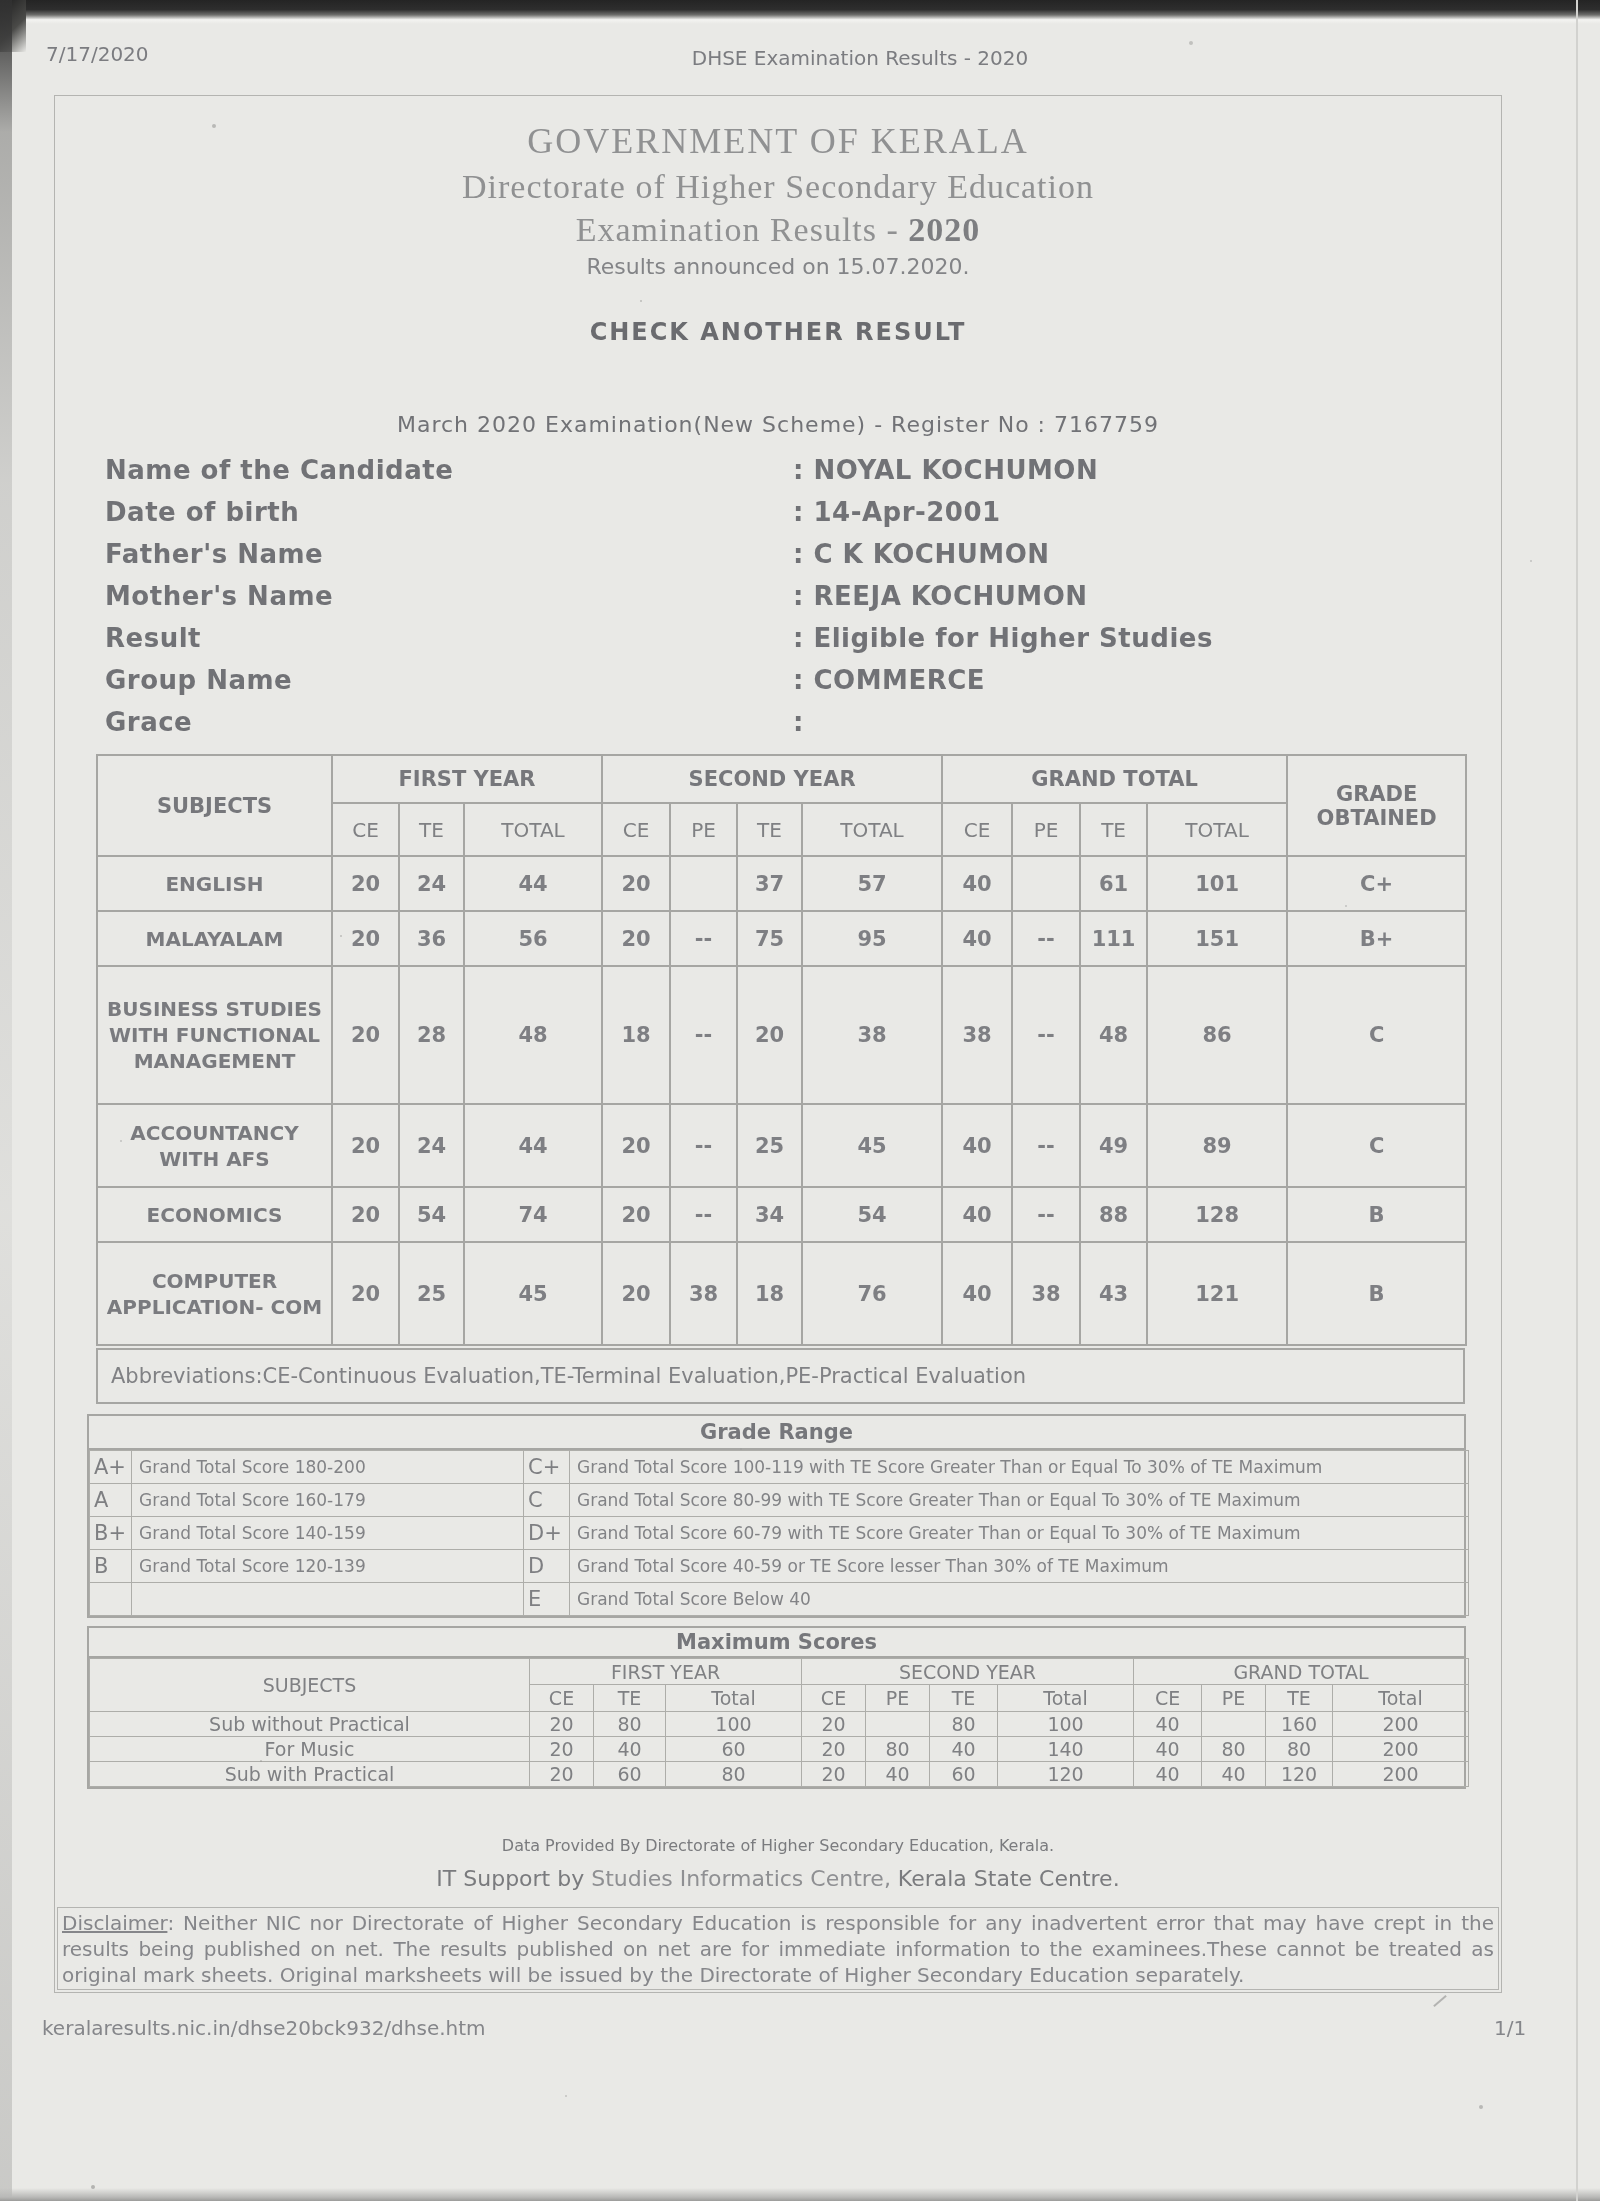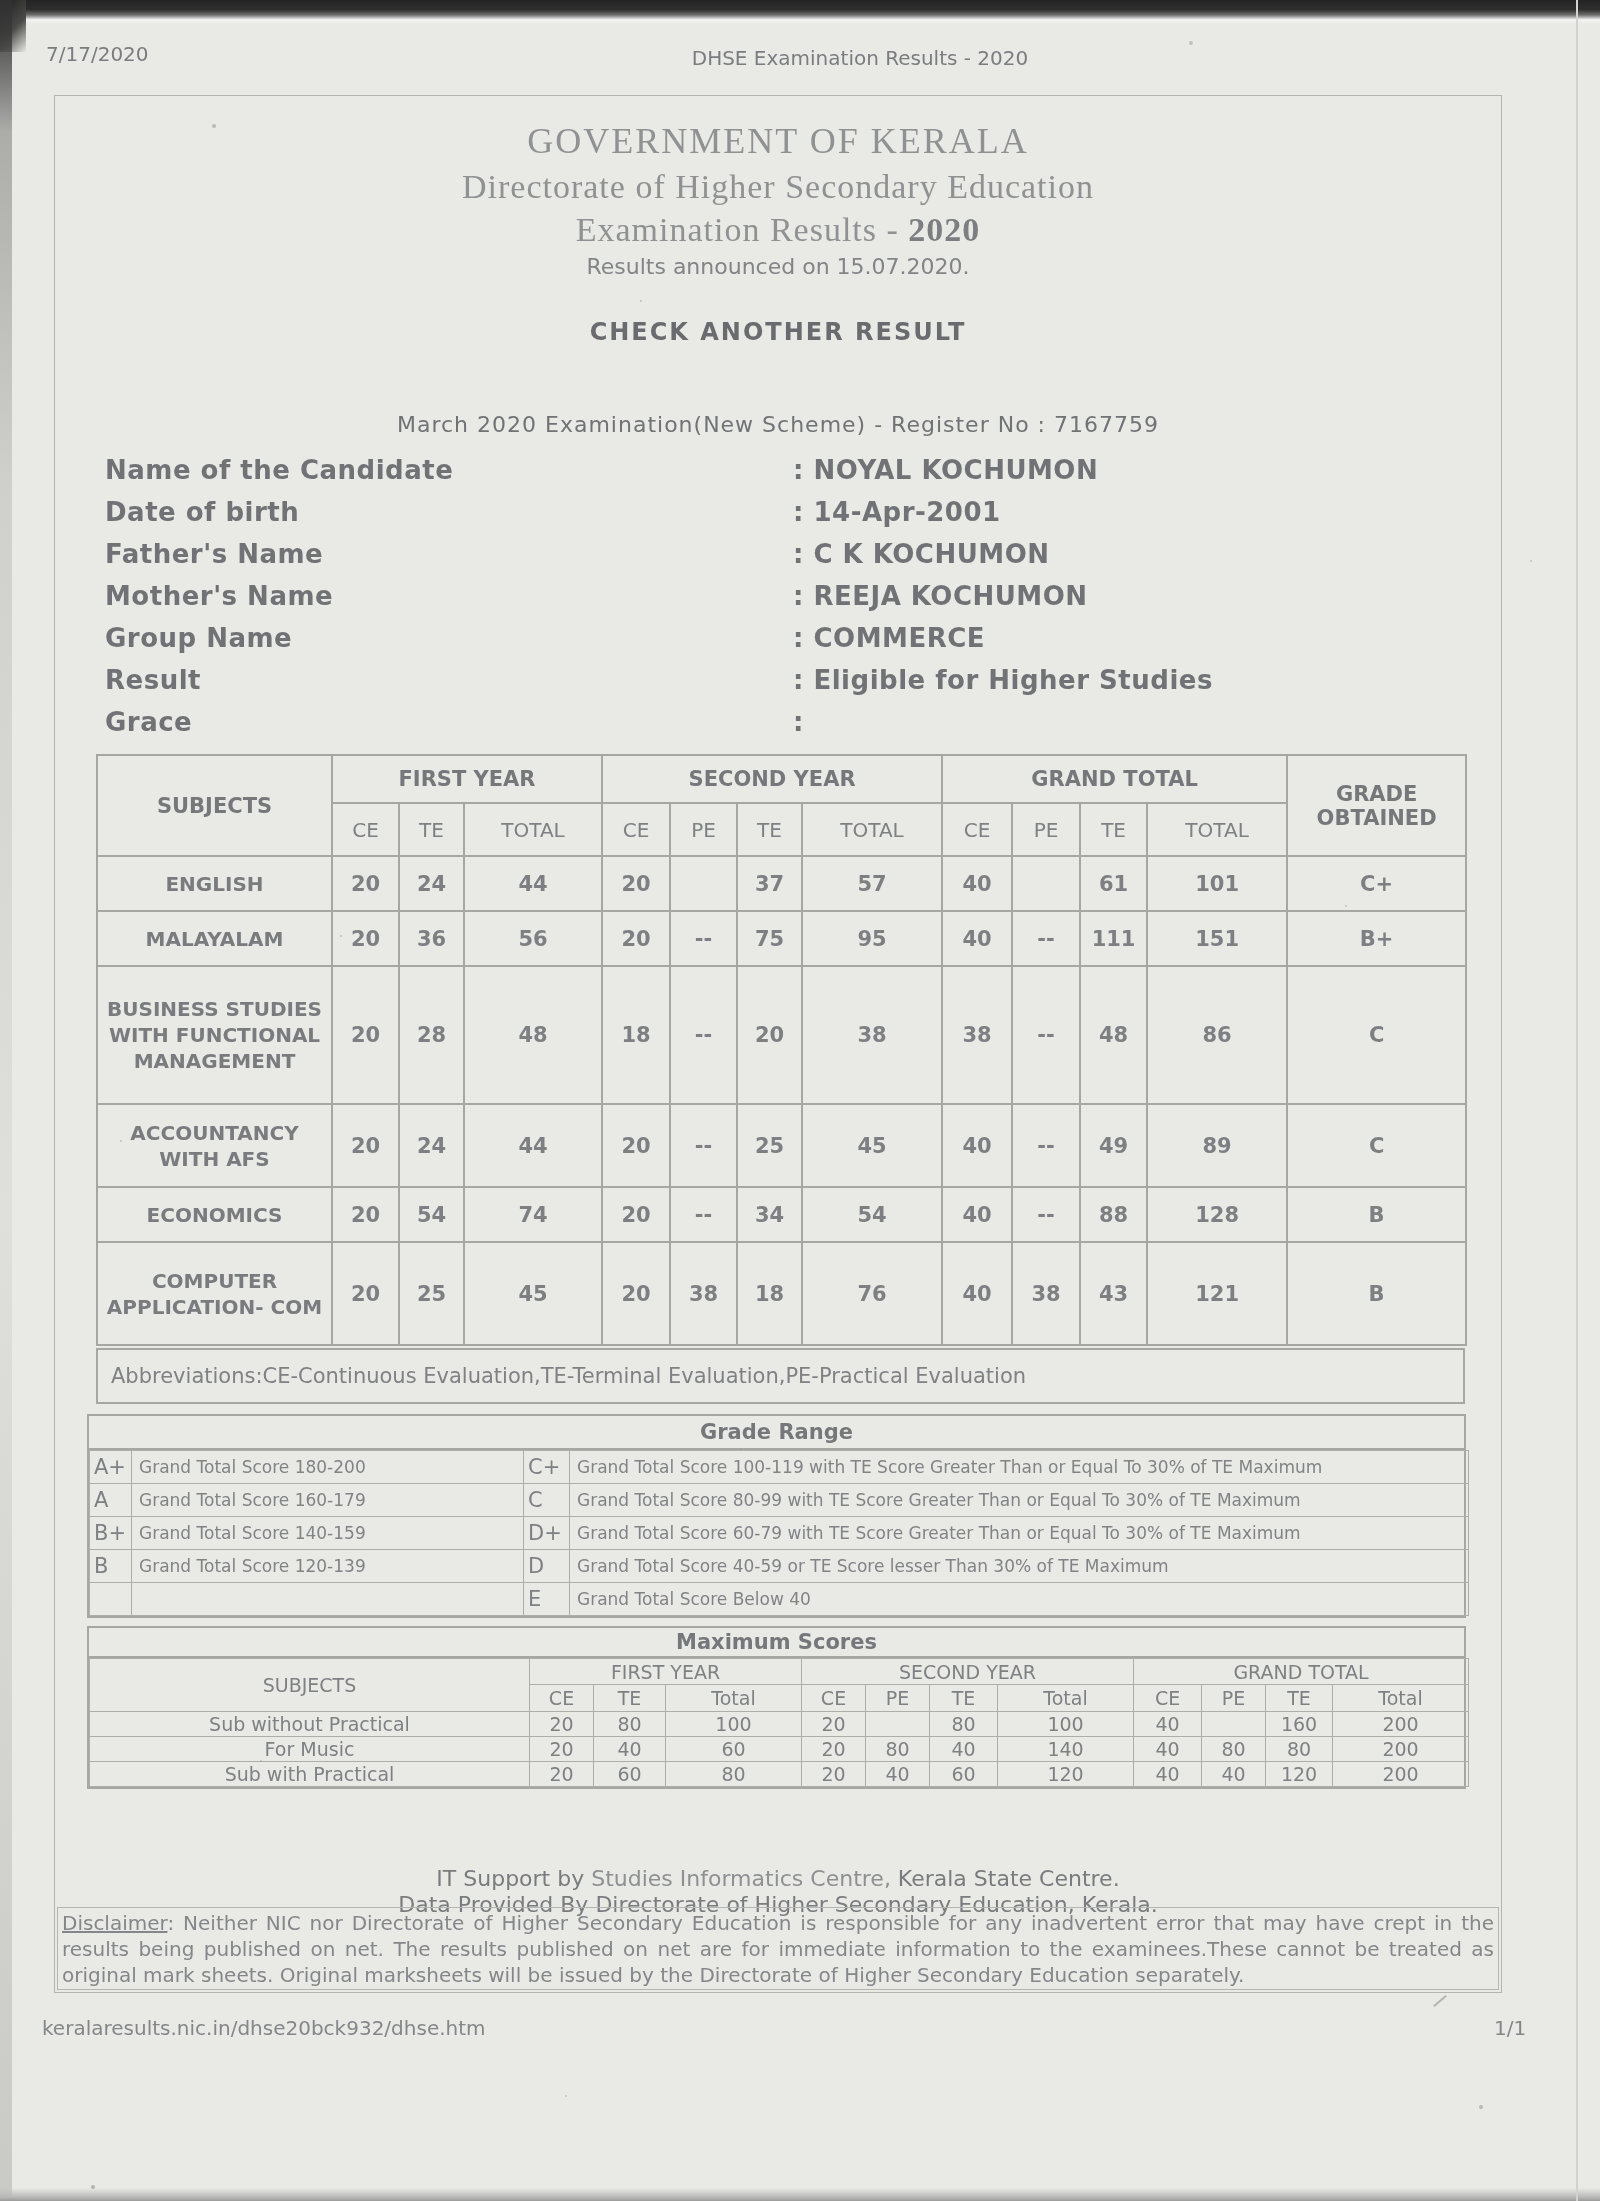--- a/index.html
+++ b/index.html
@@ -94,21 +94,21 @@
   .max-scores{top:1626px;}
   .max-scores .section-title{height:30px;line-height:28px;}
   .max-scores table{width:100%;}
   .max-scores th,.max-scores td{border:1.5px solid #adada9;text-align:center;vertical-align:middle;
     font-weight:normal;font-size:19px;color:#7f8083;}
   .max-scores thead tr:nth-child(1){height:26px;}
   .max-scores thead tr:nth-child(2){height:27px;}
   .max-scores tbody tr{height:25px;}
 
   
-  .footer1{top:1892px;font-size:22px;color:#7a7b7e;}
+  .footer1{top:1836px;font-size:16px;color:#7a7b7e;}
   .footer2{top:1866px;font-size:22px;color:#7a7b7e;}
   .footer2 .lite{color:#8f9093;}
   .disclaimer-box{position:absolute;left:57px;top:1907px;width:1442px;height:83px;border:1px solid var(--bd-light);
     padding:2px 4px;font-size:20px;line-height:26px;text-align:justify;color:#85868a;}
   .disclaimer-box .u{text-decoration:underline;}
 </style>
 </head>
 <body>
 
 <div id="page">
@@ -126,22 +126,22 @@
 
     <div class="centered check-link">CHECK ANOTHER RESULT</div>
 
     <div class="centered exam-title">March 2020 Examination(New Scheme) - Register No : 7167759</div>
 
     <div class="candidate" id="candidate-rows">
         <div class="cand-row"><span class="cand-label">Name of the Candidate</span><span class="cand-value">: NOYAL KOCHUMON</span></div>
         <div class="cand-row"><span class="cand-label">Date of birth</span><span class="cand-value">: 14-Apr-2001</span></div>
         <div class="cand-row"><span class="cand-label">Father's Name</span><span class="cand-value">: C K KOCHUMON</span></div>
         <div class="cand-row"><span class="cand-label">Mother's Name</span><span class="cand-value">: REEJA KOCHUMON</span></div>
+        <div class="cand-row"><span class="cand-label">Result</span><span class="cand-value">: Eligible for Higher Studies</span></div>
         <div class="cand-row"><span class="cand-label">Group Name</span><span class="cand-value">: COMMERCE</span></div>
-        <div class="cand-row"><span class="cand-label">Result</span><span class="cand-value">: Eligible for Higher Studies</span></div>
         <div class="cand-row"><span class="cand-label">Grace</span><span class="cand-value">:</span></div>
       </div>
 
     <table class="marks">
       <colgroup>
         <col style="width:235px">
           <col style="width:67px">
           <col style="width:65px">
           <col style="width:138px">
         <col style="width:68px">

